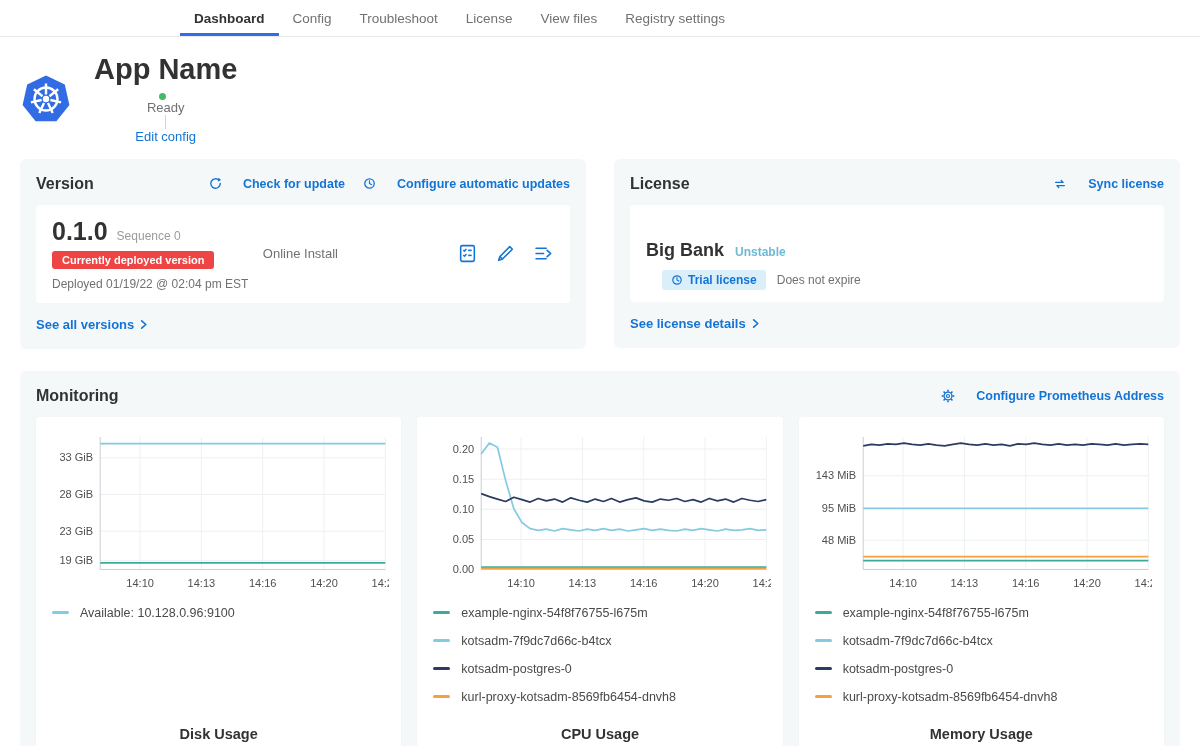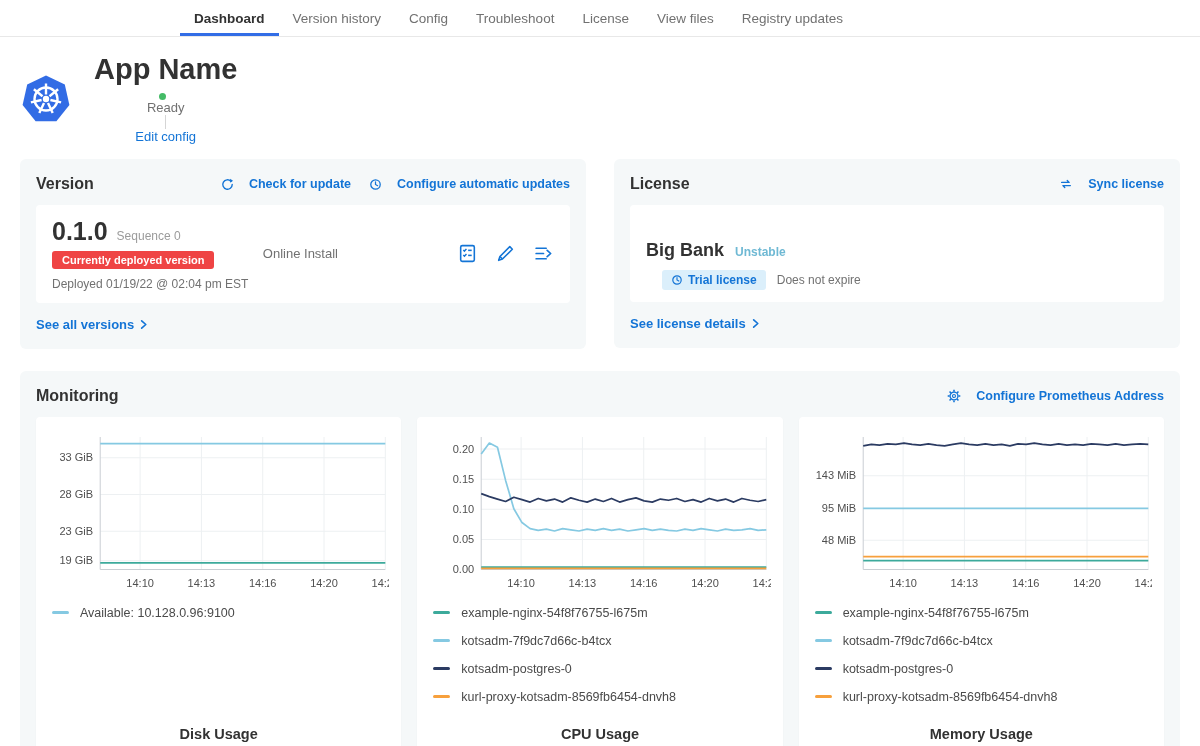--- a/index.html
+++ b/index.html
@@ -28,21 +28,21 @@
   .status-text { color:#717171; }
   .vline { width:1px; height:14px; background:#d5d5d5; margin:0 11px; }
   .link { color:#1374d6; font-weight:500; }
 
   
   .cards-row { display:flex; gap:28px; margin:0 20px; align-items:flex-start; }
   .card { background:#f5f8f9; border-radius:6px; padding:16px; }
   .card-head { display:flex; justify-content:space-between; align-items:center; margin-bottom:12px; }
   .card-title { font-size:16px; font-weight:700; color:#323232; }
   .head-links { display:flex; align-items:center; gap:18px; }
-  .head-link { color:#1374d6; font-size:12.5px; font-weight:600; display:inline-flex; align-items:flex-end; gap:15px; }
+  .head-link { color:#1374d6; font-size:12.5px; font-weight:600; display:inline-flex; align-items:center; gap:21px; }
   .inner { background:#fff; border-radius:4px; padding:12px 16px; }
 
   .version-card { flex:1; }
   .version-inner { display:flex; align-items:center; }
   .v-left { width:42%; flex:0 0 auto; }
   .v-num-row { display:flex; align-items:baseline; gap:9px; }
   .v-num { font-size:25px; font-weight:700; }
   .v-seq { font-size:12px; color:#9b9b9b; }
   .v-badge {
     display:inline-block; margin-top:5px; background:#ef4444; color:#fff;
@@ -79,26 +79,25 @@
   .swatch { display:inline-block; width:17px; height:3px; border-radius:2px; margin-right:11px; flex:0 0 auto; }
   .chart-title { margin-top:auto; text-align:center; font-size:14.5px; font-weight:700; padding:8px 0 10px; }
 
   svg.ic { display:block; }
 </style>
 </head>
 <body>
 
 <nav class="nav">
   <div class="nav-tab active">Dashboard</div>
-  <div class="nav-tab">Version history</div>
   <div class="nav-tab">Config</div>
   <div class="nav-tab">Troubleshoot</div>
   <div class="nav-tab">License</div>
   <div class="nav-tab">View files</div>
-  <div class="nav-tab">Registry updates</div>
+  <div class="nav-tab">Registry settings</div>
 </nav>
 
 <header class="app-header">
   <div class="app-logo">
     <svg class="ic" viewBox="0 0 48 48" width="48" height="48">
       <polygon points="24,0.5 42.8,9.6 47.4,29.9 34.4,46.2 13.6,46.2 0.6,29.9 5.2,9.6" fill="#326ce5"></polygon>
       <circle cx="24" cy="24" r="11.5" fill="none" stroke="#fff" stroke-width="2.4"></circle>
       <circle cx="24" cy="24" r="3.2" fill="#fff"></circle>
       <g stroke="#fff" stroke-width="2.4">
         <line x1="24" y1="19.5" x2="24" y2="8.5"></line>

